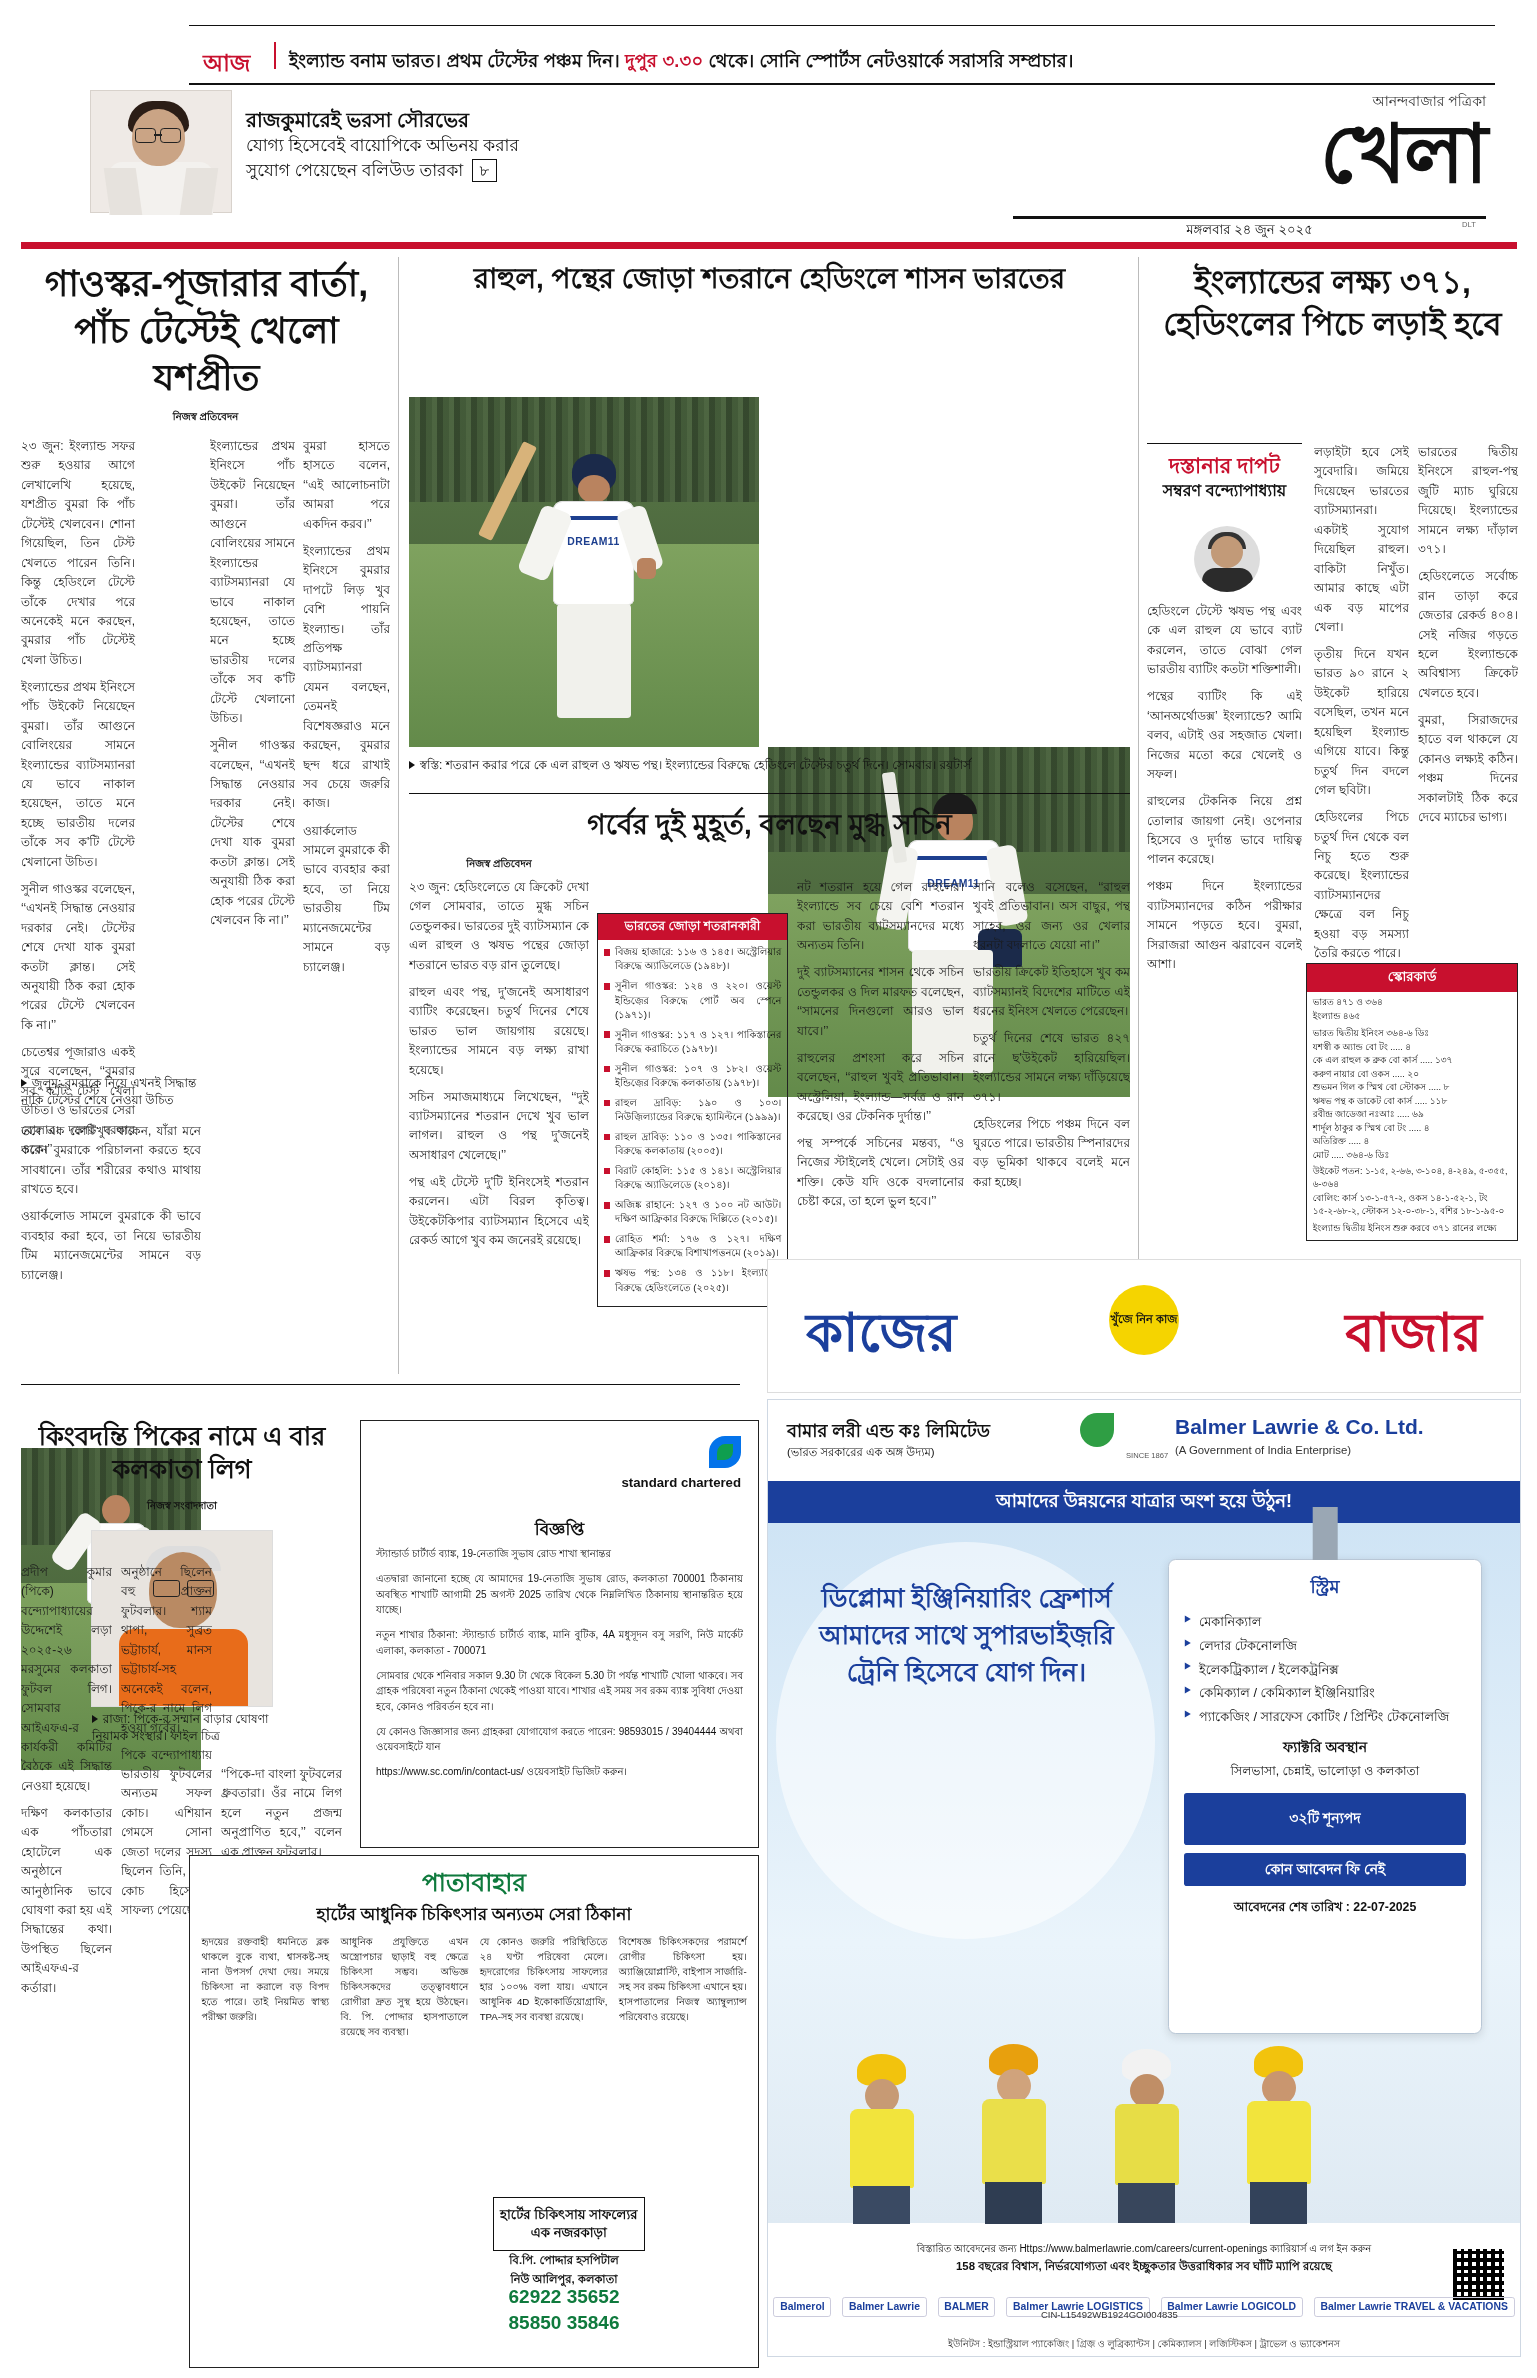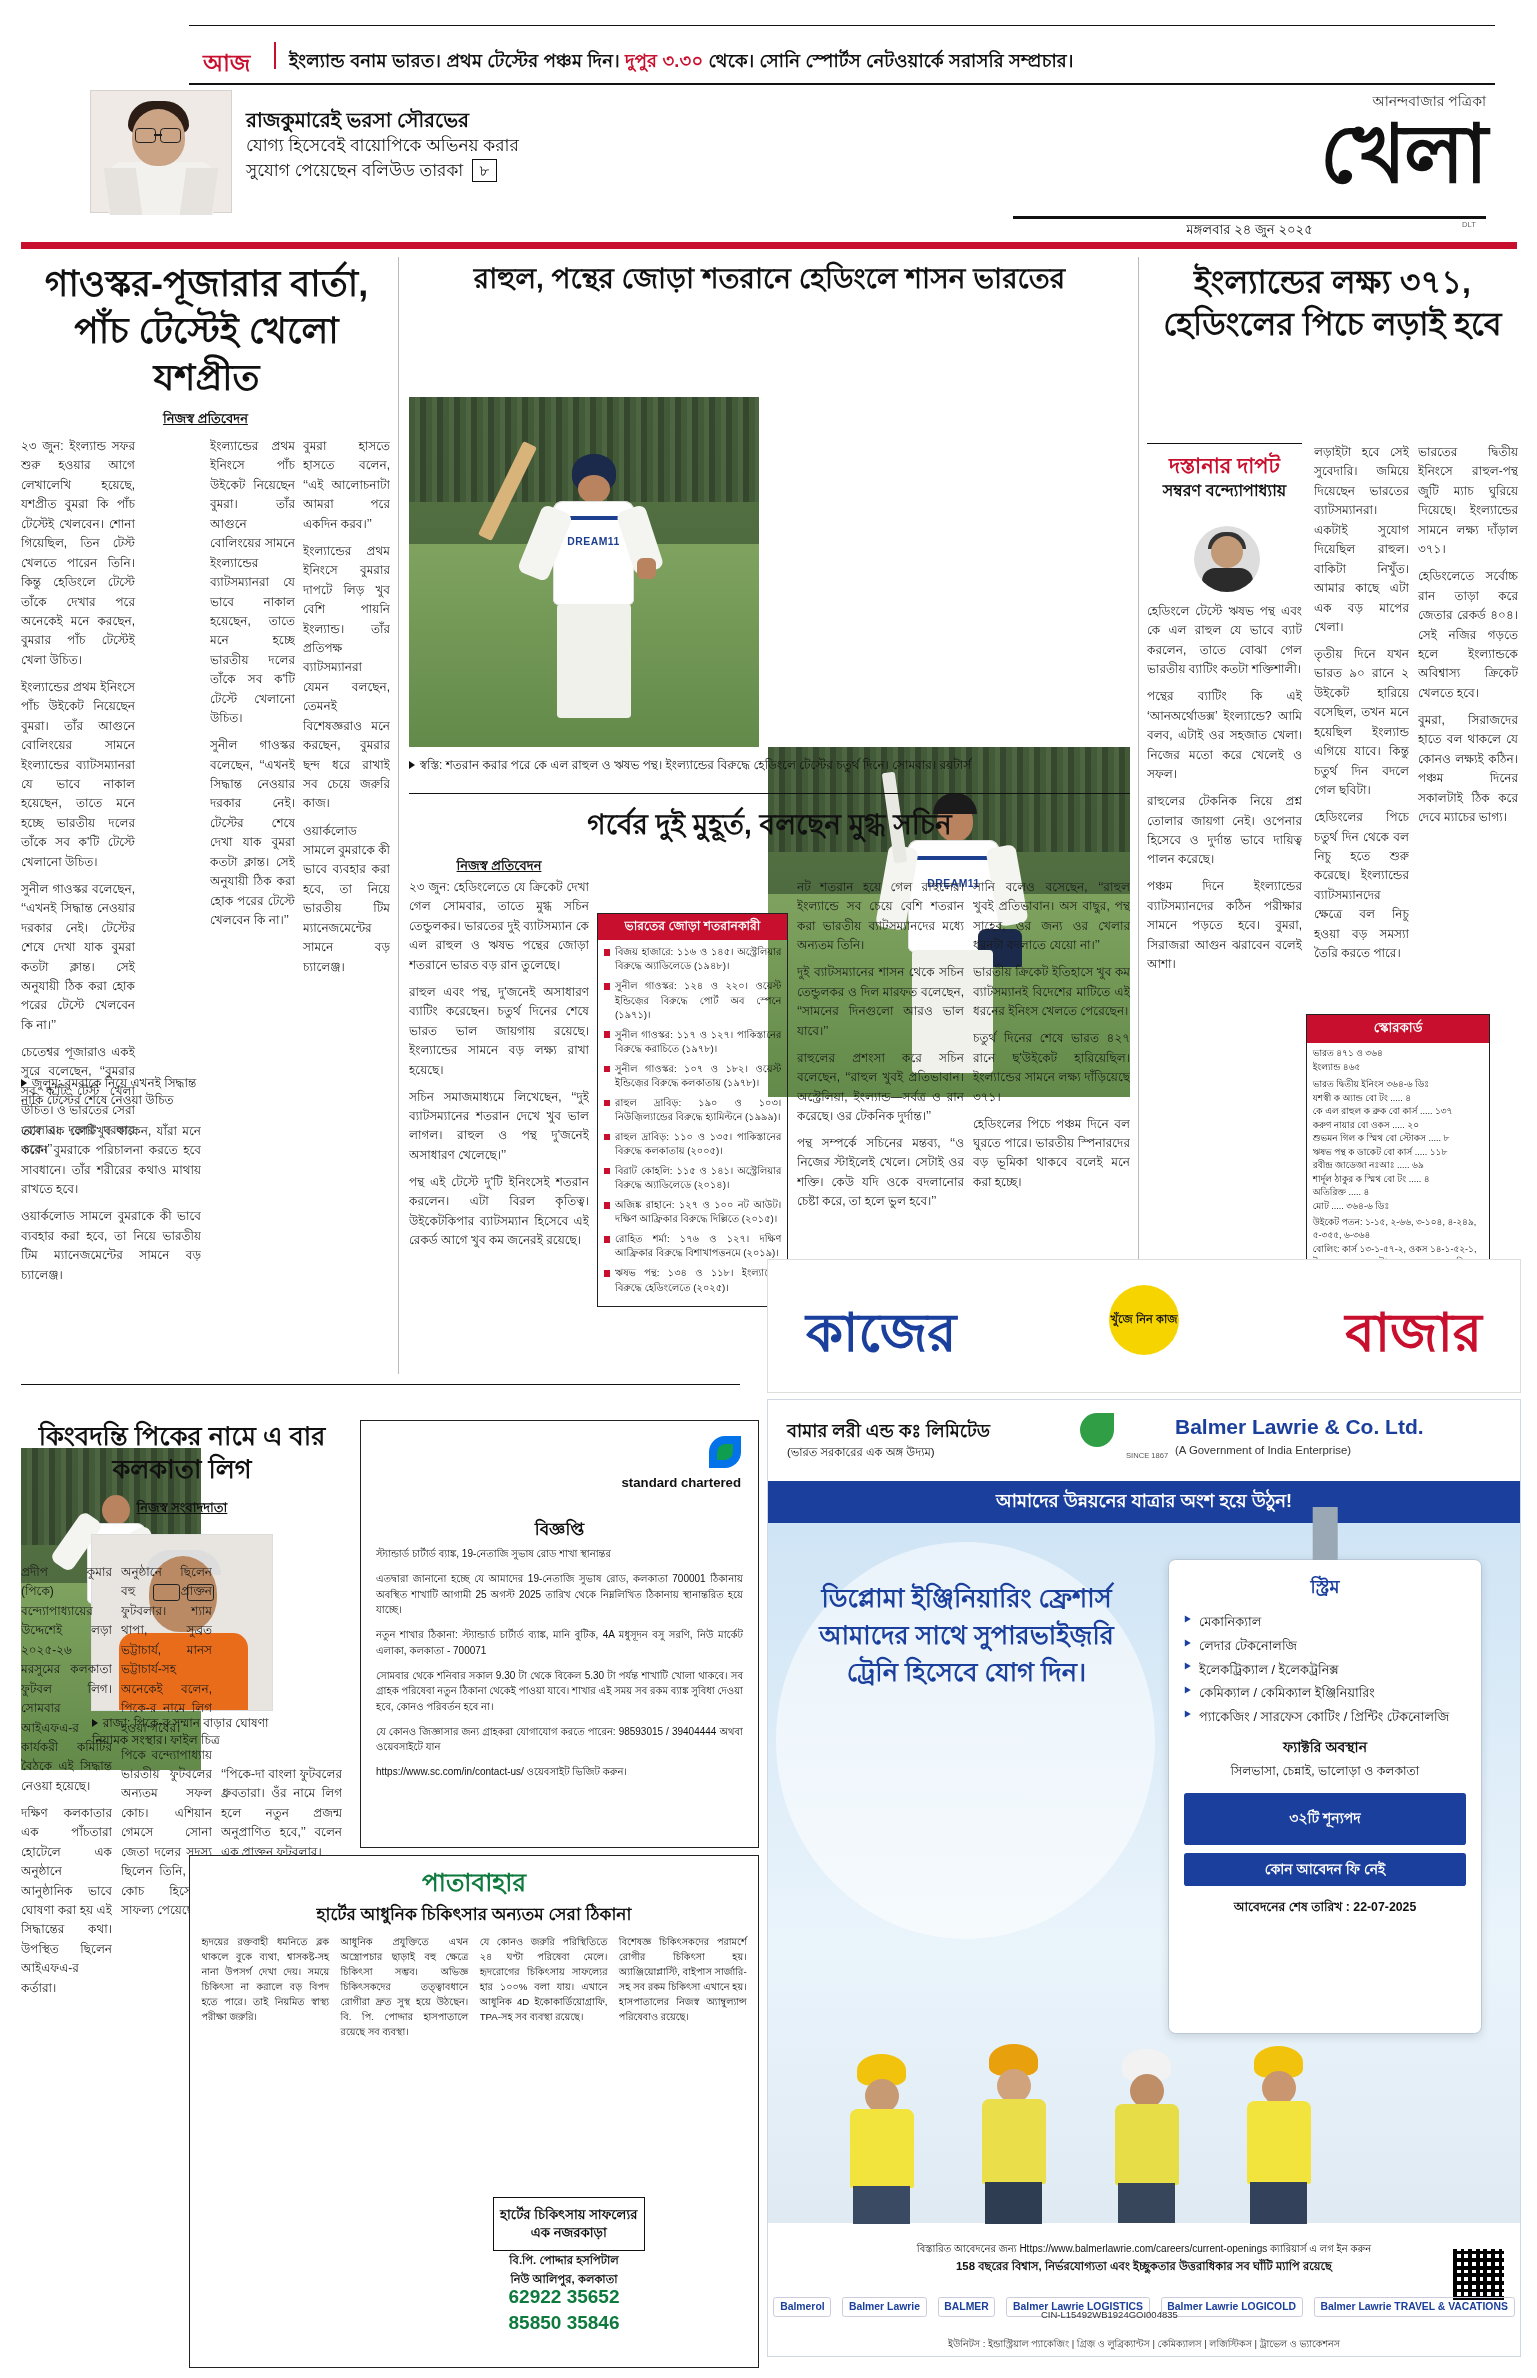--- a/index.html
+++ b/index.html
@@ -76,28 +76,28 @@
   .p-arm{position:absolute;background:#f4f4f0;border-radius:7.6px;}
   .p-skin{position:absolute;background:#b9835f;border-radius:5.7px;}
   .bat{position:absolute;background:#d8b37a;border-radius:2.8px;}
   .cap-red{position:absolute;background:#1b2a4a;border-radius:7.6px 7.6px 1.9px 1.9px;}
 
   .caption{font-size:12px;line-height:1.45;}
   .caption .bullet{display:inline-block;width:0;height:0;border-left:6.6px solid #111;border-top:4.7px solid transparent;border-bottom:4.7px solid transparent;margin-right:4.7px;}
 
   
   .col{font-size:12px;line-height:1.62;text-align:justify;color:#1a1a1a;}
-  .byline{font-size:13px;font-weight:bold;text-align:center;margin-bottom:5.7px;text-decoration:underline;}
+  .byline{font-size:10px;font-weight:bold;text-align:center;margin-bottom:5.7px;}
   .sec-head{font-size:28px;font-weight:bold;text-align:center;}
 
   
   .box{border:0.9px solid #222;}
 
   
-  #scorebox{left:1306px;top:1014px;width:184px;}
+  #scorebox{left:1306px;top:963px;width:212px;}
   #scorebox .inner{border:0.9px solid #222;padding:4.7px 5.7px;}
   #scorebox .t{background:#c8102e;color:#fff;text-align:center;font-weight:bold;font-size:13.2px;padding:2.8px 0;margin:-4.7px -5.7px 4.7px -5.7px;}
   #scorebox .ln{font-size:9px;line-height:1.5;}
   #scorebox .bold{font-weight:normal;}
 
   
   #centbox{left:597px;top:913px;width:189px;}
   #centbox .t{background:#c8102e;color:#fff;text-align:center;font-weight:bold;font-size:12.3px;padding:2.8px 0;}
   #centbox ul{list-style:none;margin:0;padding:5.7px 5.7px 5.7px 5.7px;}
   #centbox li{font-size:9.8px;line-height:1.45;margin-bottom:5.7px;position:relative;padding-left:11.4px;text-align:justify;}

